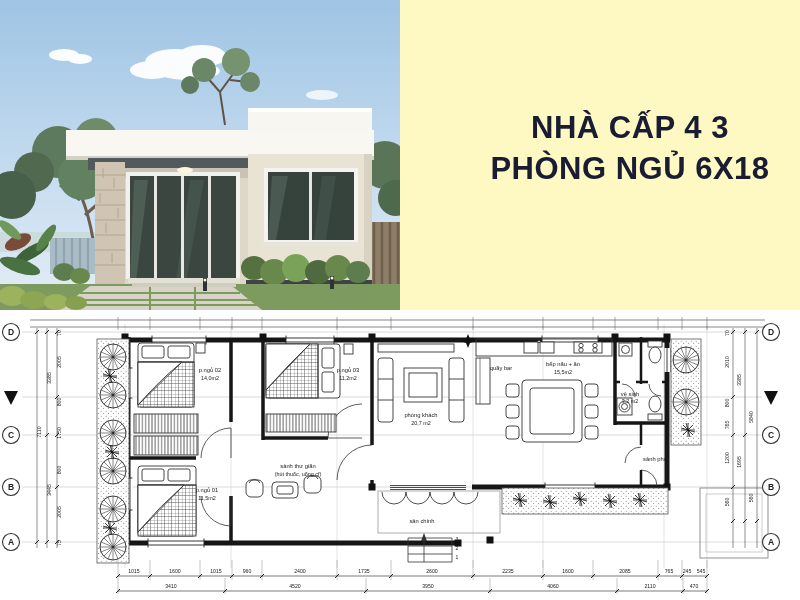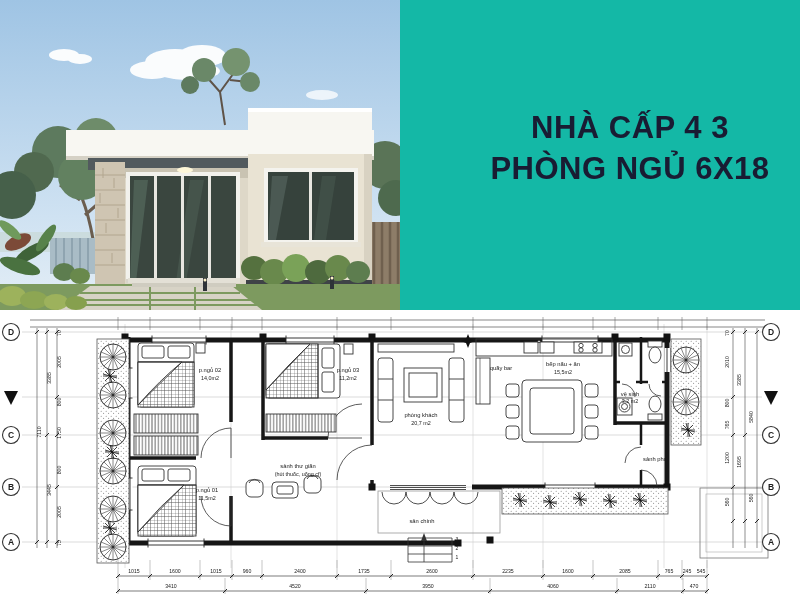--- a/index.html
+++ b/index.html
@@ -1,16 +1,16 @@
 <!DOCTYPE html>
 <html><head>
 <meta charset="utf-8">
 <style>
   html,body{margin:0;padding:0;}
-  .canvas{position:relative;width:800px;height:600px;background:#14b8a6;overflow:hidden;
+  .canvas{position:relative;width:800px;height:600px;background:#fef9c3;overflow:hidden;
           font-family:"Liberation Sans",sans-serif;}
   .photo{position:absolute;left:0;top:0;width:400px;height:310px;}
   .poster-title{position:absolute;left:455px;top:108px;width:350px;text-align:center;
                 font-weight:800;font-size:31px;line-height:1.32;color:#191c33;letter-spacing:.5px;}
   .plan-wrap{position:absolute;left:0;top:310px;width:800px;height:290px;background:#ffffff;}
   svg text{font-family:"Liberation Sans",sans-serif;fill:#1c1c1c;}
   .room-label{font-size:5.8px;text-anchor:middle;}
   .room-area{font-size:5.4px;text-anchor:middle;}
   .dim{font-size:5.2px;text-anchor:middle;}
   .gridletter{font-size:8.5px;text-anchor:middle;font-weight:bold;}

